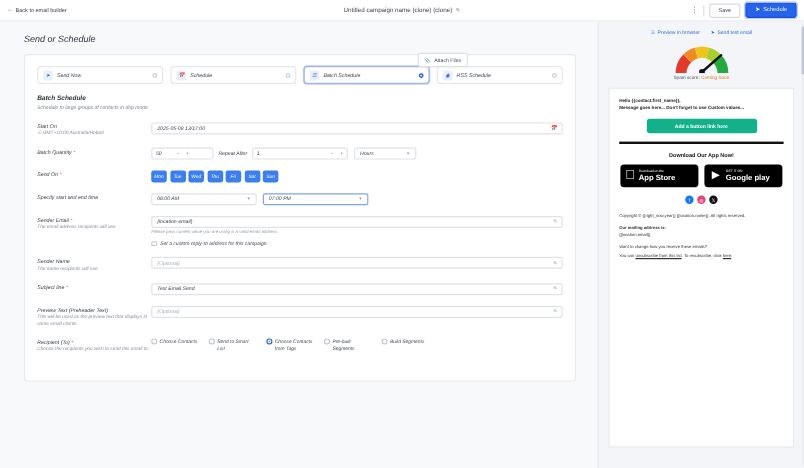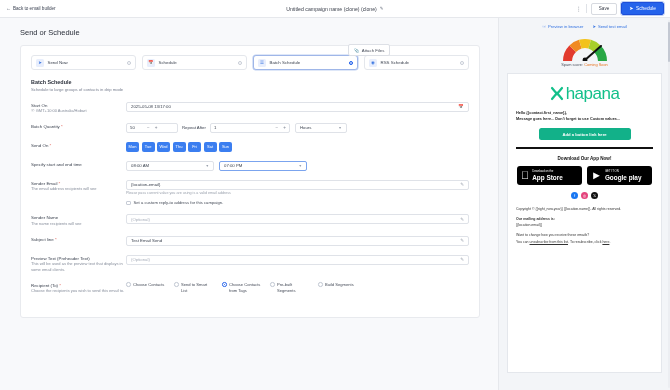--- a/index.html
+++ b/index.html
@@ -43,21 +43,21 @@
     outline:1.2px solid #bfd0f5; outline-offset:0.6px;
   }
   .send-glyph { font-size:5px; line-height:1; }
 
   
   .wrap { display:flex; width:670px; height:372px; }
   .left { width:498px; height:372px; background:#f8f9fb; overflow:hidden; position:relative; }
   .right { width:172px; height:372px; background:#f3f5f8; border-left:1px solid #e6e8ec; position:relative; }
 
   
-  .left-inner { padding:10px 18px 0 20px; }
+  .left-inner { padding:10px 18px 0 20px;font-style:italic; }
   .page-title { font-size:7.5px; color:#2b303b; margin-bottom:8px; }
   .card {
     background:#fff; border:1px solid #e8eaee; border-radius:3px;
     padding:9px 10px 14px 10px; width:460px;
   }
   .opt-row { display:flex; gap:6px; margin-bottom:9px; }
   .opt {
     flex:1; border:1px solid #e4e7ec; border-radius:3px;
     height:15px; display:flex; align-items:center; gap:3.5px;
     padding:0 4px; background:#fff; cursor:pointer; position:relative;
@@ -443,27 +443,20 @@
           <circle cx="26" cy="25" r="2.4" fill="#111"></circle>
         </svg>
       </div>
       <div class="gauge-cap">
         <span class="g1">Spam score:</span>
         <span class="g2">Coming Soon</span>
       </div>
     </div>
 
     <div class="preview">
-      <div class="logo-row">
-        <svg width="14" height="15" viewBox="0 0 14 15">
-          <path d="M2 2 L7 8 L12 2" stroke="#12c08a" stroke-width="2.2" fill="none" stroke-linecap="round"></path>
-          <path d="M2 13 L7 7 L12 13" stroke="#12c08a" stroke-width="2.2" fill="none" stroke-linecap="round"></path>
-        </svg>
-        <span class="logo-txt">hapana</span>
-      </div>
 
       <div class="p-text">Hello {{contact.first_name}},</div>
       <div class="p-text">Message goes here... Don't forget to use Custom values...</div>
 
       <div class="teal-btn">Add a button link here</div>
 
       <div class="hr-thick"></div>
       <div class="dl-title">Download Our App Now!</div>
 
       <div class="badges">

